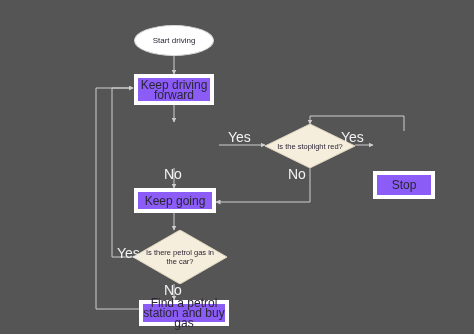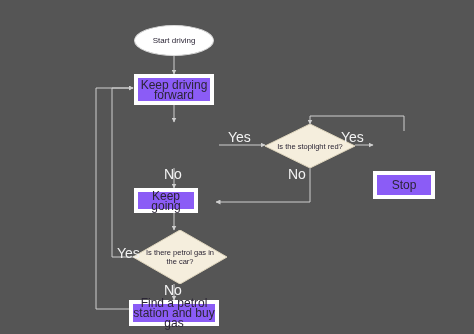--- a/index.html
+++ b/index.html
@@ -124,32 +124,32 @@
     <svg width="90" height="44" viewBox="0 0 90 44">
       <polygon points="45,0 90,22 45,44 0,22" fill="#f5eedd" stroke="#ded5bd" stroke-width="1"></polygon>
     </svg>
     <div class="decision-text" style="padding:0 10px;">Is the stoplight red?</div>
   </div>
 
   <div class="node proc" style="left:373px; top:131px; width:62px; height:28px;margin-top:40px;">
     <span>Stop</span>
   </div>
 
-  <div class="node proc" style="left:134px; top:188px; width:64px; height:25px;">
+  <div class="node proc" style="left:134px; top:188px; width:82px; height:25px;">
     <span>Keep going</span>
   </div>
 
   <div class="decision-wrap" style="left:133px; top:230px; width:94px; height:54px;">
     <svg width="94" height="54" viewBox="0 0 94 54">
       <polygon points="47,0 94,27 47,54 0,27" fill="#f5eedd" stroke="#ded5bd" stroke-width="1"></polygon>
     </svg>
     <div class="decision-text" style="padding:0 8px;">Is there petrol gas in the car?</div>
   </div>
 
-  <div class="node proc" style="left:129px; top:300px; width:90px; height:26px;">
+  <div class="node proc" style="left:139px; top:300px; width:90px; height:26px;">
     <span>Find a petrol station and buy gas</span>
   </div>
 
   <div class="edge-label" style="left:228px; top:133px;">Yes</div>
   <div class="edge-label" style="left:164px; top:170px;">No</div>
   <div class="edge-label" style="left:341px; top:133px;">Yes</div>
   <div class="edge-label" style="left:288px; top:170px;">No</div>
   <div class="edge-label" style="left:117px; top:249px;">Yes</div>
   <div class="edge-label" style="left:164px; top:286px;">No</div>
 

